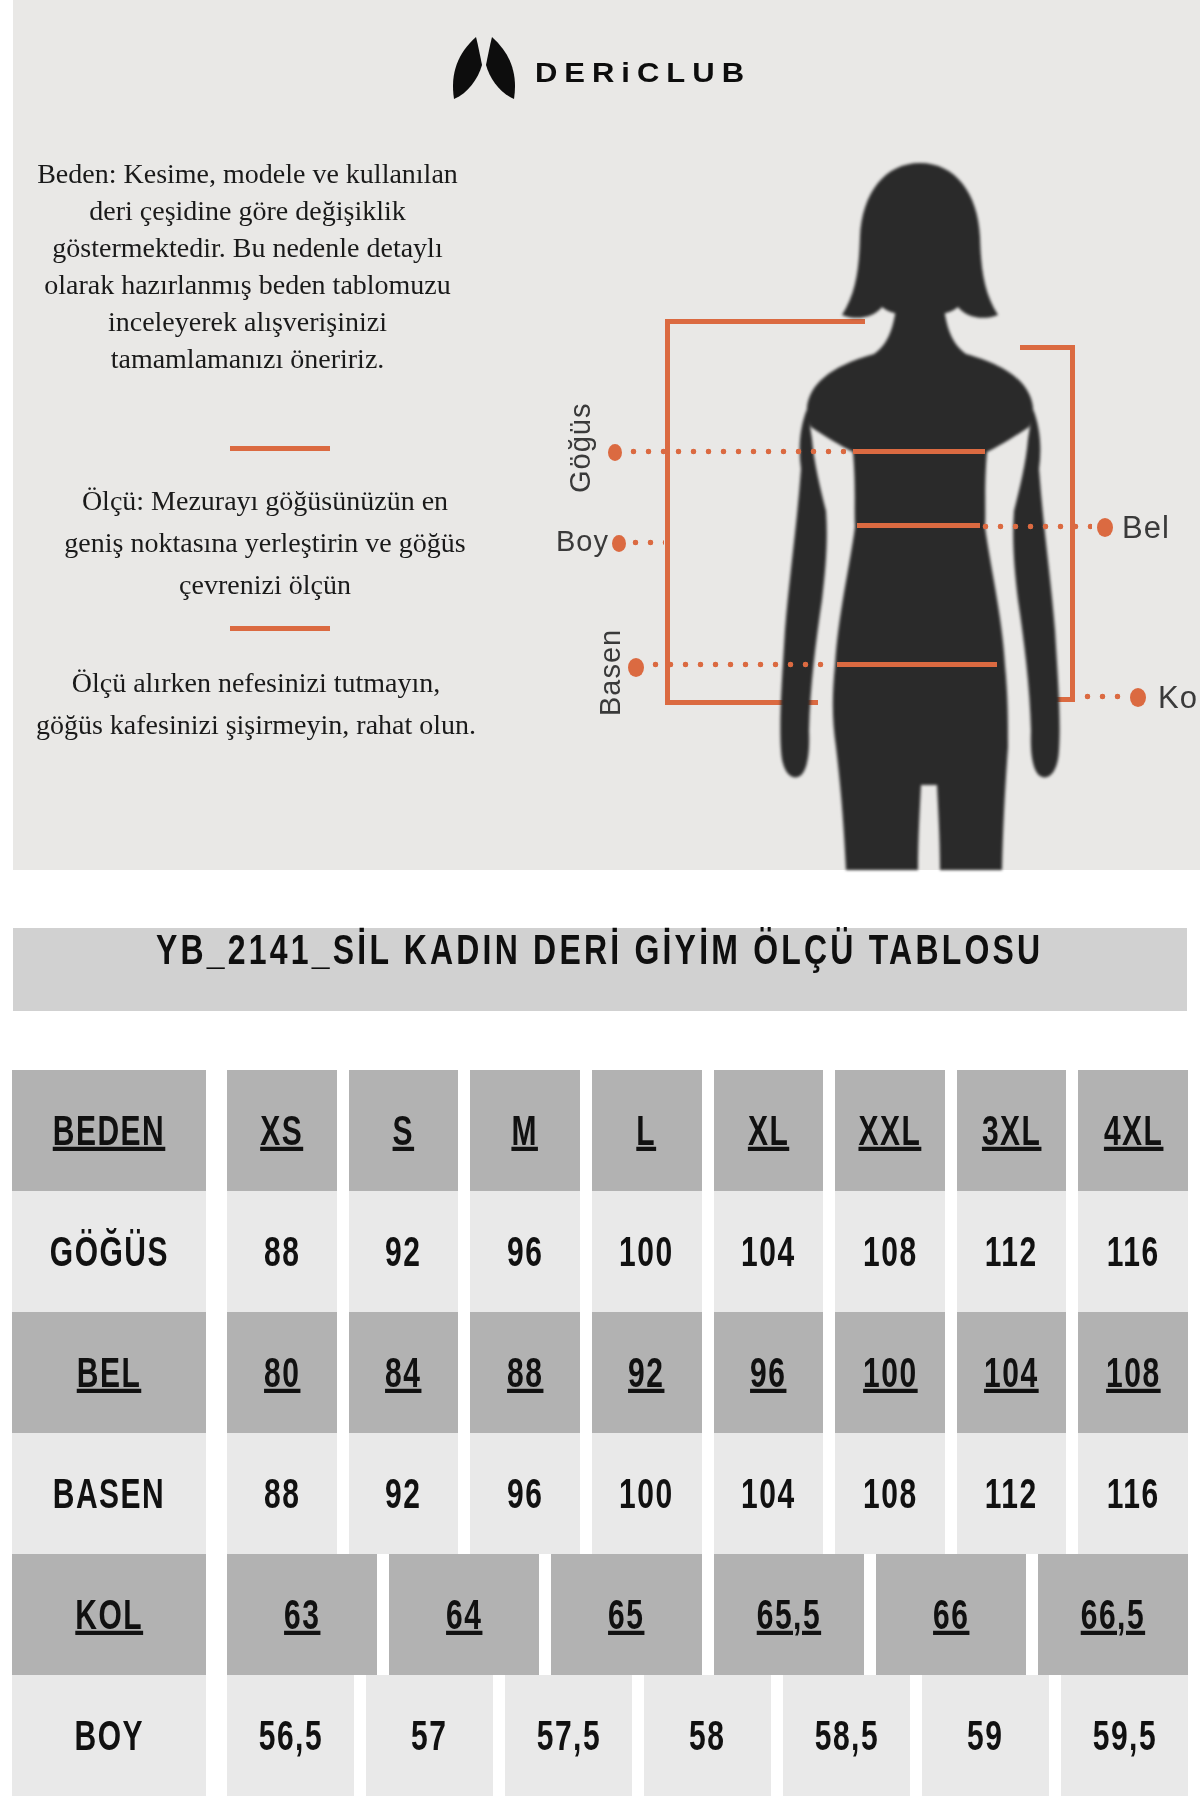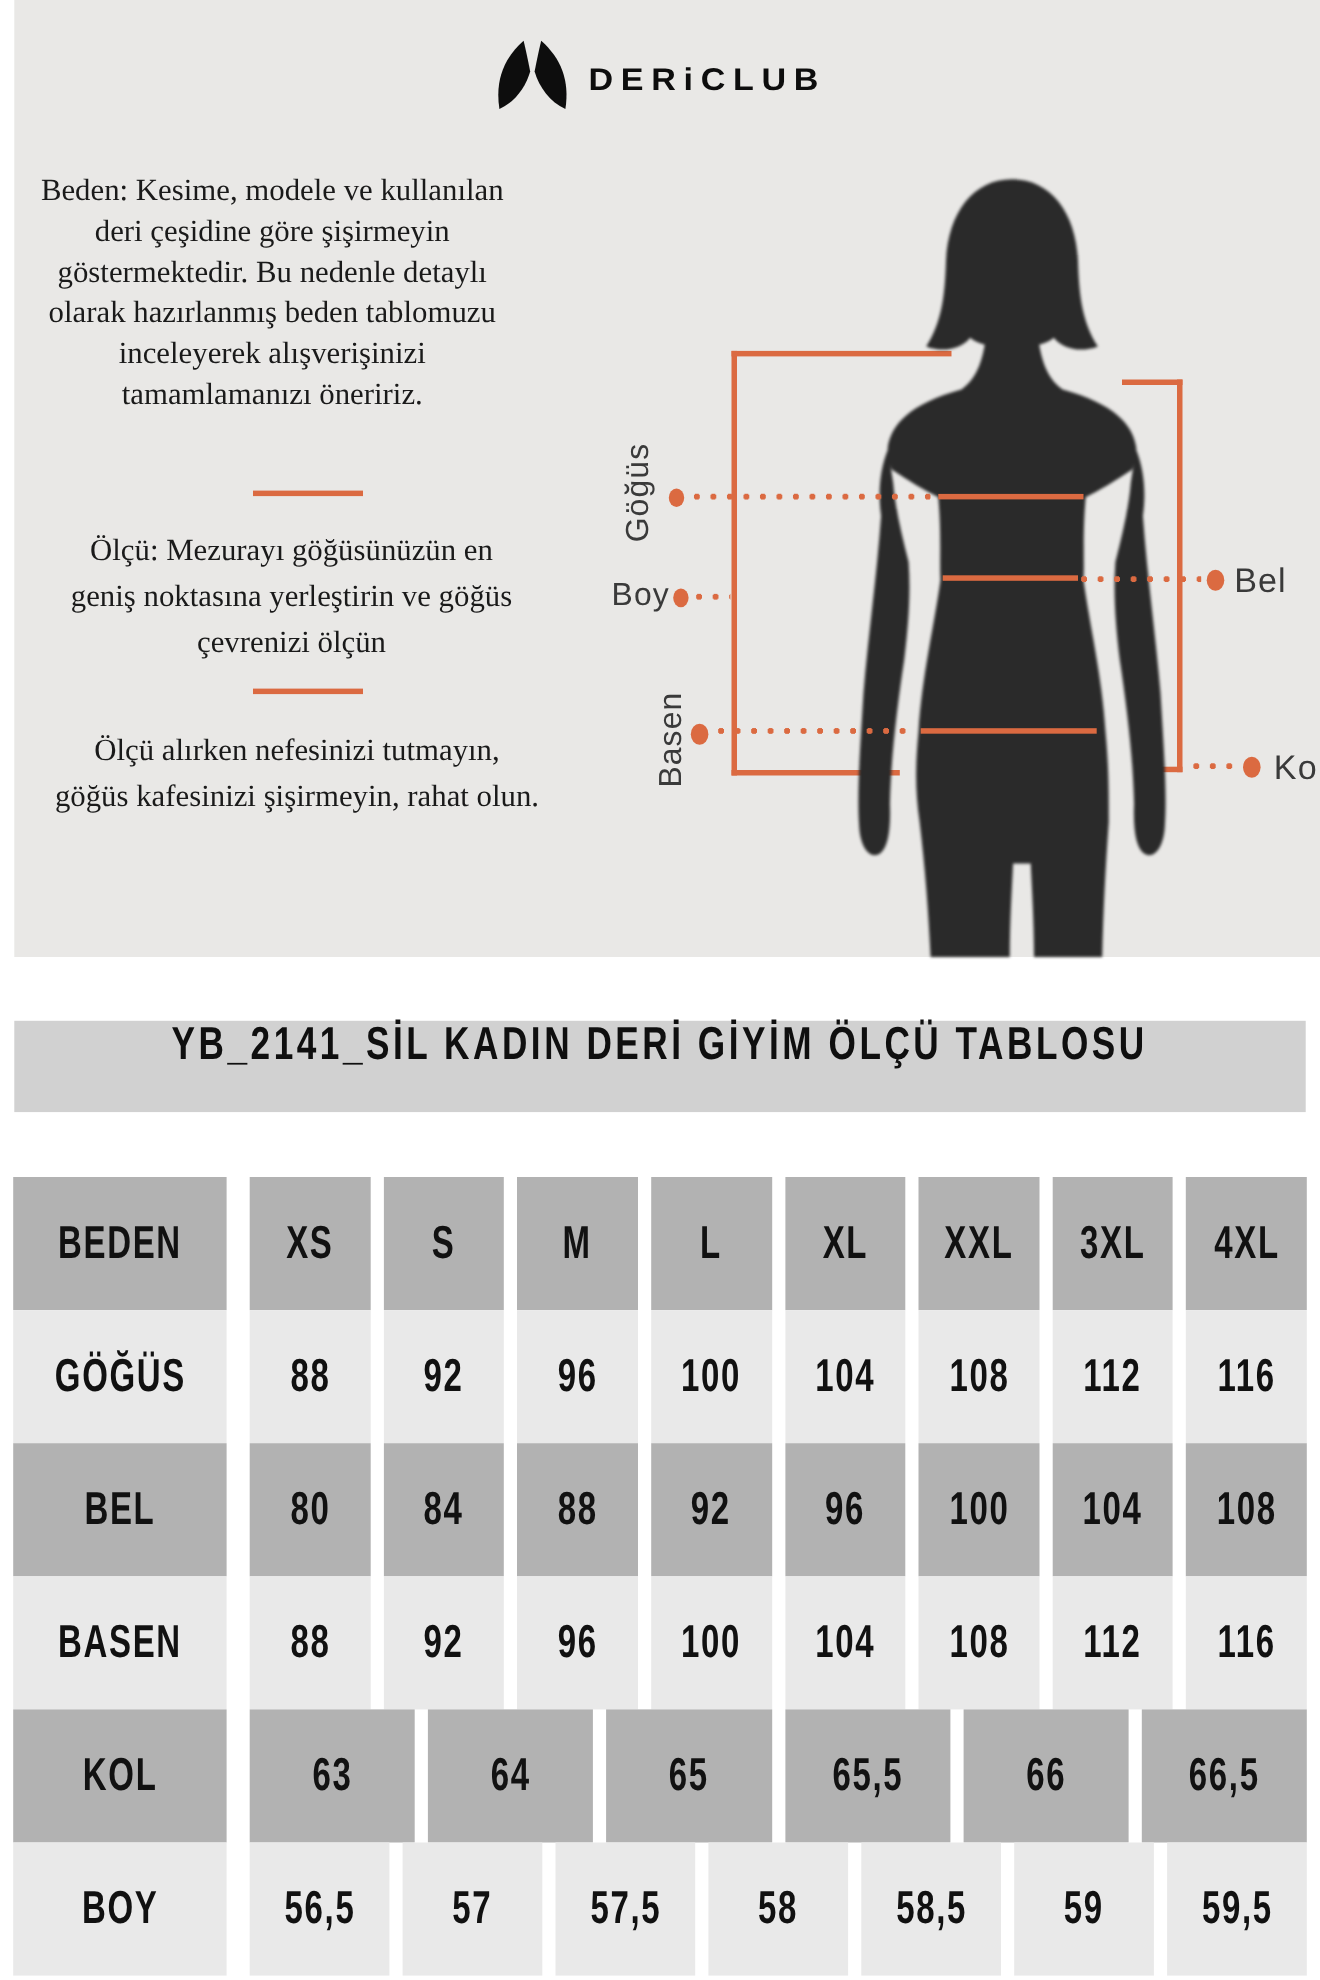--- a/index.html
+++ b/index.html
@@ -17,21 +17,21 @@
   
   .logo-row{position:absolute;left:0;top:36px;width:1200px;display:flex;justify-content:center;align-items:center;gap:16px;}
   .logo-icon{width:70px;height:64px;}
   .logo-icon path{fill:#0d0d0d;}
   .brand{font-weight:bold;font-size:31px;letter-spacing:7px;color:#0d0d0d;margin-top:10px;display:inline-block;transform:scaleY(0.92);}
 
   
   .para{position:absolute;font-family:"Liberation Serif",serif;color:#1a1a1a;text-align:center;white-space:pre-line;font-size:28px;}
   .p1{left:25px;top:155px;width:445px;line-height:37px;}
   .p2{left:20px;top:480px;width:490px;line-height:42px;}
-  .p3{left:20px;top:662px;width:500px;line-height:42px;}
+  .p3{left:6px;top:662px;width:500px;line-height:42px;}
   .divider{position:absolute;height:5px;width:100px;background:var(--orange);}
   .d1{left:230px;top:446px;}
   .d2{left:230px;top:626px;}
 
   
   .rectline{position:absolute;background:var(--orange);z-index:1;}
   .silhouette{position:absolute;left:560px;top:95px;width:560px;height:775px;z-index:2;filter:blur(1.6px);}
   .silhouette path{fill:var(--silhouette);}
   .mline{position:absolute;height:5px;background:var(--orange);z-index:3;}
   .dots{position:absolute;height:7px;z-index:3;
@@ -46,42 +46,42 @@
           display:flex;justify-content:center;}
   .banner-text{font-weight:bold;font-size:40px;letter-spacing:4px;color:#0f0f0f;display:inline-block;transform:scale(0.8,1.05);white-space:nowrap;}
 
   
   .size-table{position:absolute;left:12px;top:1070px;width:1176px;}
   .trow{display:flex;height:121px;}
   .cell{display:flex;align-items:center;justify-content:center;color:var(--ink);}
   .lcell{width:194px;margin-right:21px;}
   .vcell{flex:1;margin-left:12px;}
   .trow > .vcell:nth-child(2){margin-left:0;}
-  .dark .cell,.dark.cellbg{background:var(--gray);}
+  .dark .cell,.dark.cellbg{background:var(--gray);text-decoration:underline;}
   .trow.dark .cell{background:var(--gray);}
   .trow.light .cell{background:var(--light);}
   .ct{display:inline-block;transform:scale(0.75,1.05);letter-spacing:2px;font-weight:bold;font-size:40px;white-space:nowrap;}
 </style>
 </head>
 <body>
 
 <div class="canvas">
 
   <section class="top-panel"></section>
 
   <div class="logo-row">
     <svg class="logo-icon" viewBox="0 0 70 62" aria-hidden="true">
       <path d="M27,0 C9,16 1,36 5,62 C19,56 29,42 33,28 C31,18 29,8 27,0 Z"></path>
       <path d="M43,0 C61,16 69,36 65,62 C51,56 41,42 37,28 C39,18 41,8 43,0 Z"></path>
     </svg>
     <span class="brand">DERiCLUB</span>
   </div>
 
   <p class="para p1">Beden: Kesime, modele ve kullanılan
-deri çeşidine göre şişirmeyin
+deri çeşidine göre değişiklik
 göstermektedir. Bu nedenle detaylı
 olarak hazırlanmış beden tablomuzu
 inceleyerek alışverişinizi
 tamamlamanızı öneririz.</p>
   <div class="divider d1"></div>
   <p class="para p2">Ölçü: Mezurayı göğüsünüzün en
 geniş noktasına yerleştirin ve göğüs
 çevrenizi ölçün</p>
   <div class="divider d2"></div>
   <p class="para p3">Ölçü alırken nefesinizi tutmayın,

